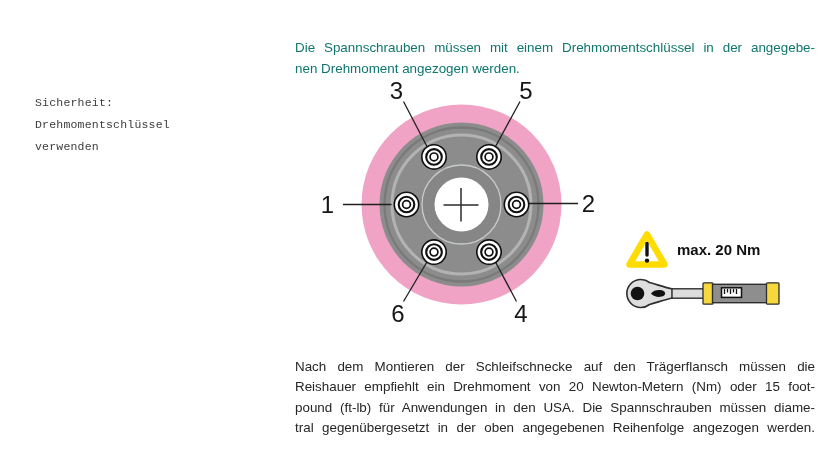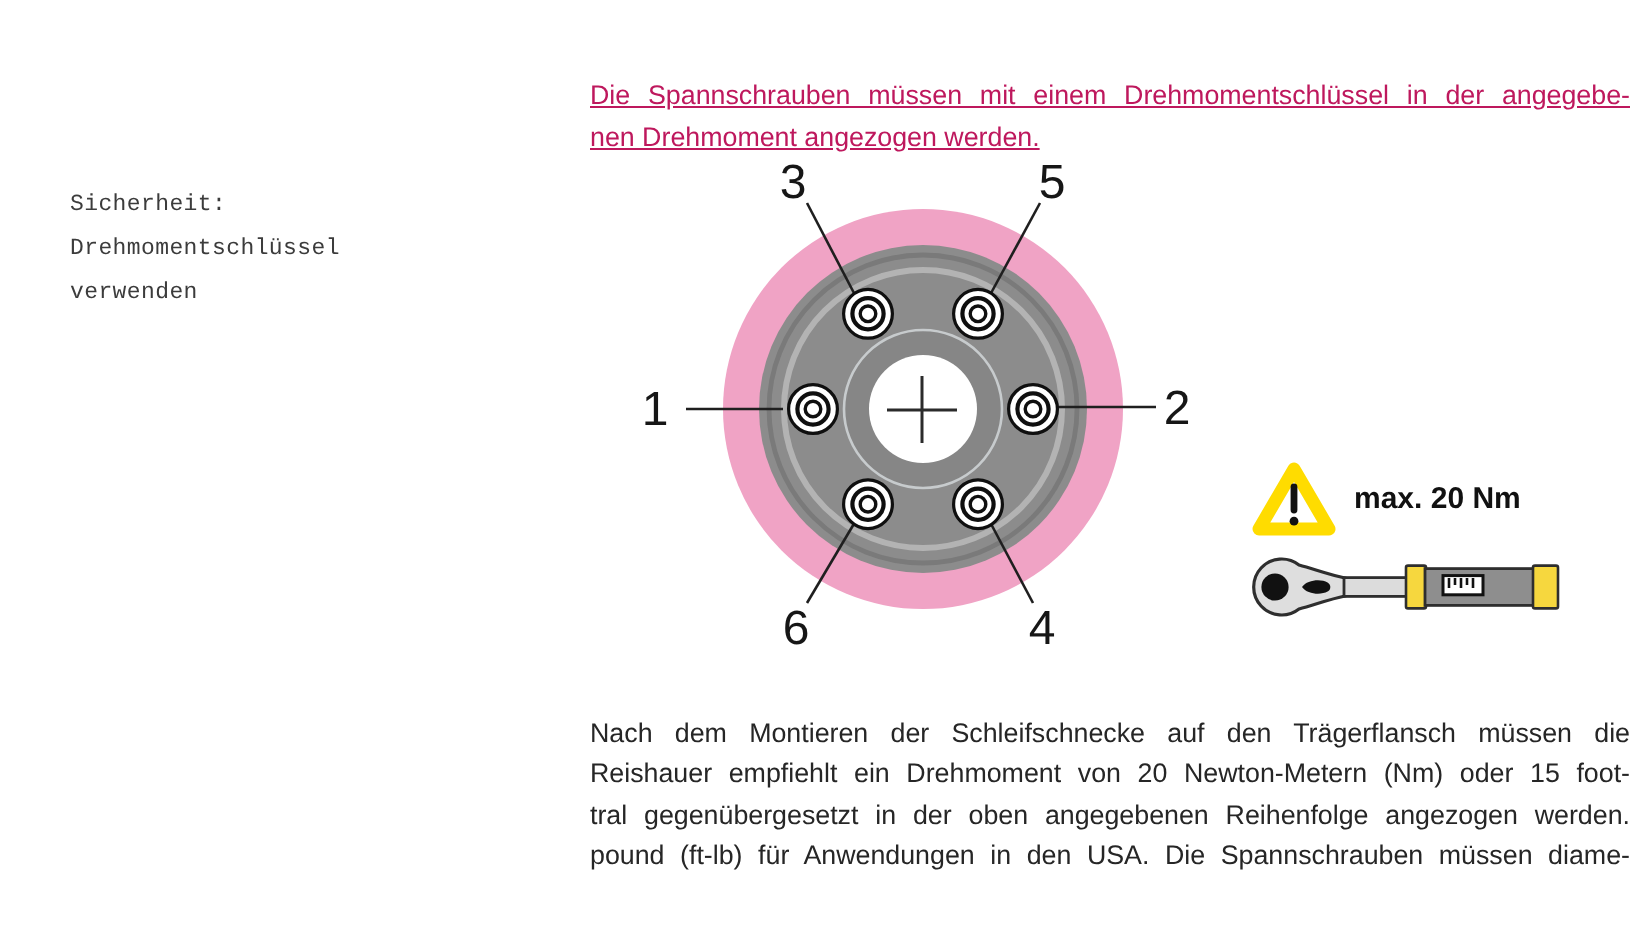--- a/index.html
+++ b/index.html
@@ -12,21 +12,21 @@
     overflow: hidden;
   }
   .margin-note {
     position: absolute; left: 35px; top: 92px; width: 230px;
     font-size: 11.5px; line-height: 22px; color: #3c3c3c;
     letter-spacing: 0.2px;
     font-family: Liberation Mono, monospace;
   }
   .intro {
     position: absolute; left: 295px; top: 38px; width: 520px;
-    font-size: 13.4px; line-height: 20.5px; color: #be185d; text-decoration: underline;
+    font-size: 13.4px; line-height: 20.5px; color: #0f766e;
   }
   .bodypara {
     position: absolute; left: 295px; top: 357px; width: 520px;
     font-size: 13.4px; line-height: 20.3px; color: #262626;
   }
   .jline { text-align: justify; text-align-last: justify; }
   .lline { text-align: left; text-align-last: left; }
   .gfx { position: absolute; left: 0; top: 0; width: 822px; height: 465px; }
   .gfx text {
     font-family: "Liberation Sans", sans-serif;
@@ -144,15 +144,15 @@
     </g>
     <rect x="766.5" y="282.8" width="12.5" height="21.4" rx="1" fill="#F6D73E" stroke="#2E2E2E" stroke-width="1.3"></rect>
   </g>
 </svg>
 
 <div class="torque-label">max. 20 Nm</div>
 
 <div class="bodypara">
   <div class="jline">Nach dem Montieren der Schleifschnecke auf den Trägerflansch müssen die</div>
   <div class="jline">Reishauer empfiehlt ein Drehmoment von 20 Newton-Metern (Nm) oder 15 foot-</div>
+  <div class="jline">pound (ft-lb) für Anwendungen in den USA. Die Spannschrauben müssen diame-</div>
   <div class="jline">tral gegenübergesetzt in der oben angegebenen Reihenfolge angezogen werden.</div>
-  <div class="jline">pound (ft-lb) für Anwendungen in den USA. Die Spannschrauben müssen diame-</div>
 </div>
 
 </body></html>

